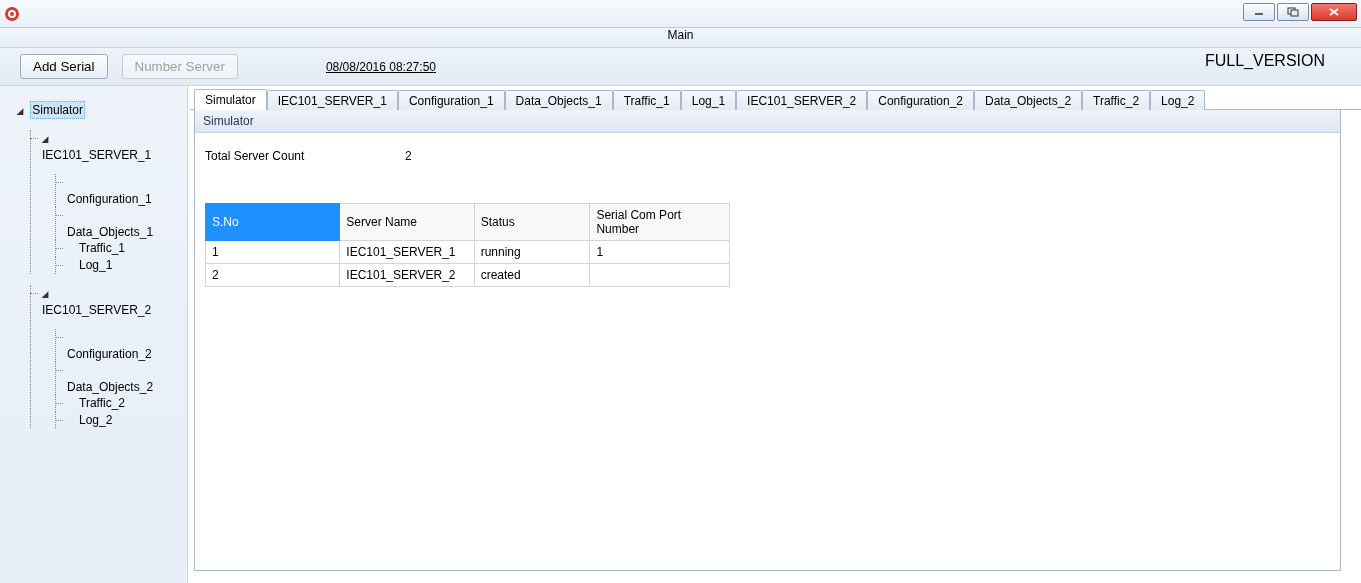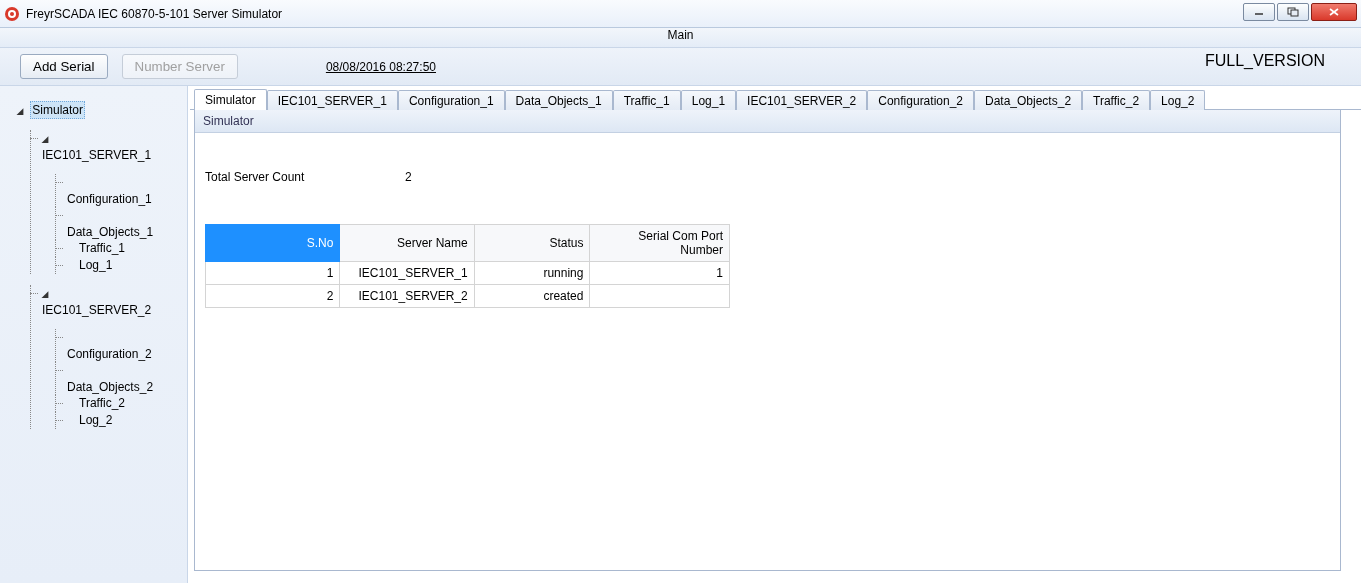--- a/index.html
+++ b/index.html
@@ -184,31 +184,30 @@
     border-bottom: 1px solid #c3d0e2;
     padding: 4px 8px;
     color: #335;
   }
   .panel-body {
     padding: 16px 10px 10px 10px;
   }
   .stat-row {
     display: flex;
     margin-bottom: 40px;
-    margin-top: 21px;
   }
   .stat-row .label { width: 200px; }
   table.datagrid {
     border-collapse: collapse;
     width: 525px;
   }
   table.datagrid th, table.datagrid td {
     border: 1px solid #d4d4d4;
     padding: 4px 6px;
-    text-align: right;
+    text-align: left;
     font-weight: normal;
     font-size: 12px;
   }
   table.datagrid th {
     background: #f7f8fa;
   }
   table.datagrid th.selhdr {
     background: #1e90ff;
     color: #fff;
     border-color: #1e90ff;
@@ -222,21 +221,20 @@
 <body>
 
 <div class="titlebar">
   <span class="app-icon">
     <svg viewBox="0 0 16 16" width="16" height="16">
       <circle cx="8" cy="8" r="7" fill="#d9392b"></circle>
       <circle cx="8" cy="8" r="4" fill="#fff"></circle>
       <circle cx="8" cy="8" r="2" fill="#d9392b"></circle>
     </svg>
   </span>
-  <span class="title">FreyrSCADA IEC 60870-5-101 Server Simulator</span>
   <div class="window-controls">
     <div class="wbtn">
       <svg width="10" height="8">
           <line x1="1" y1="6" x2="9" y2="6" stroke="#333" stroke-width="1.5"></line>
         </svg>
     </div>
     <div class="wbtn">
       <svg width="12" height="10">
         <rect x="1" y="1" width="7" height="6" fill="none" stroke="#333" stroke-width="1"></rect>
         <rect x="4" y="3" width="7" height="6" fill="#e6ecf4" stroke="#333" stroke-width="1"></rect>

